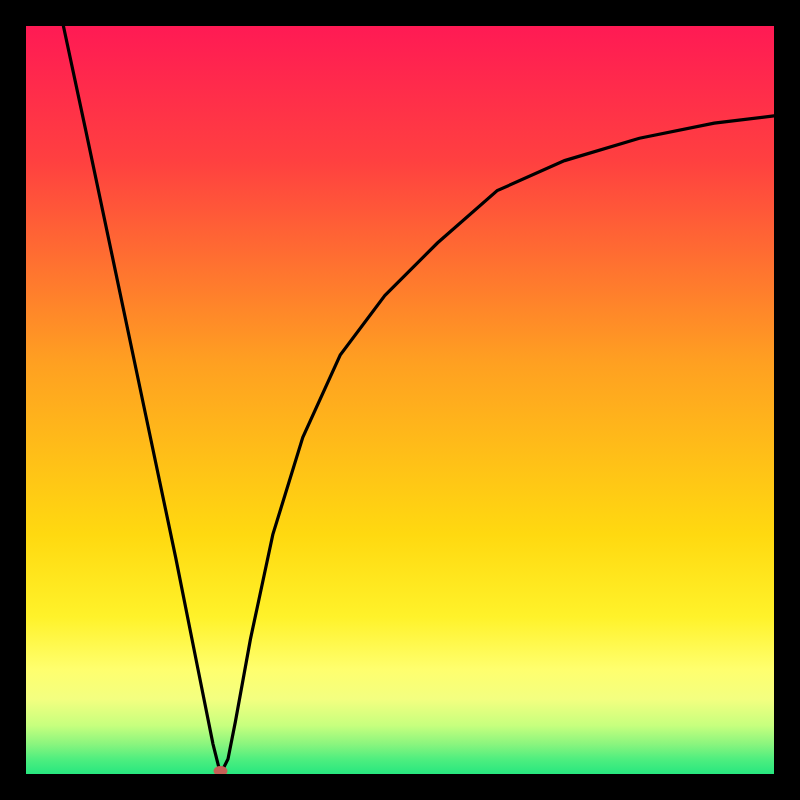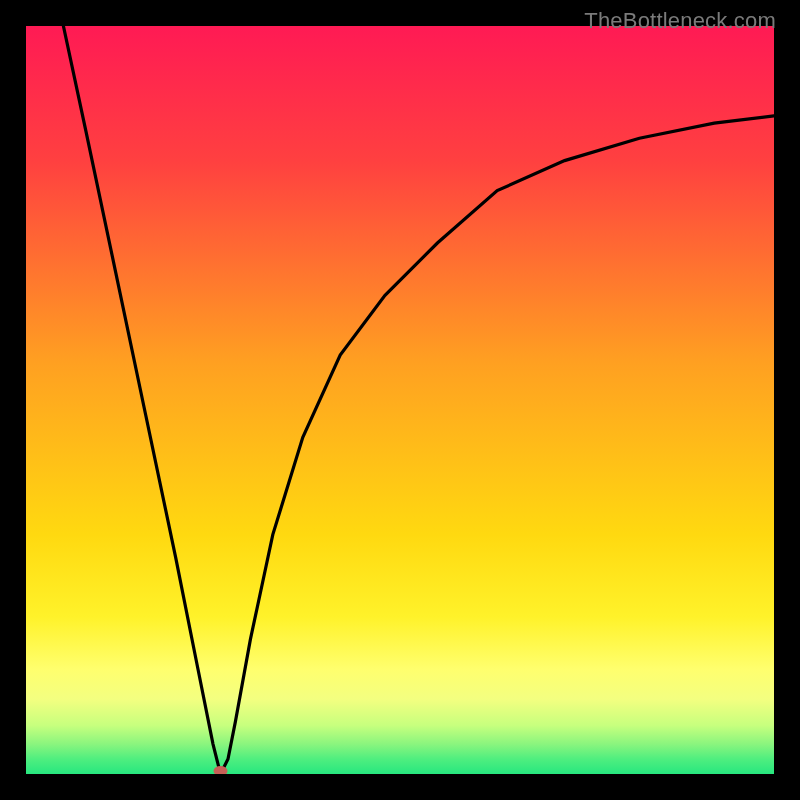--- a/index.html
+++ b/index.html
@@ -52,14 +52,13 @@
                L471.2 164.6
                L538.6 134.6
                L613.4 112.2
                L688.2 97.2
                L748 89.8"></path>
 
       <ellipse cx="194.5" cy="745" rx="7" ry="5" fill="#c76057"></ellipse>
     </svg>
   </div>
 
-  <div class="wm">TheBottleneck.com</div>
 </div>
 
 </body></html>

